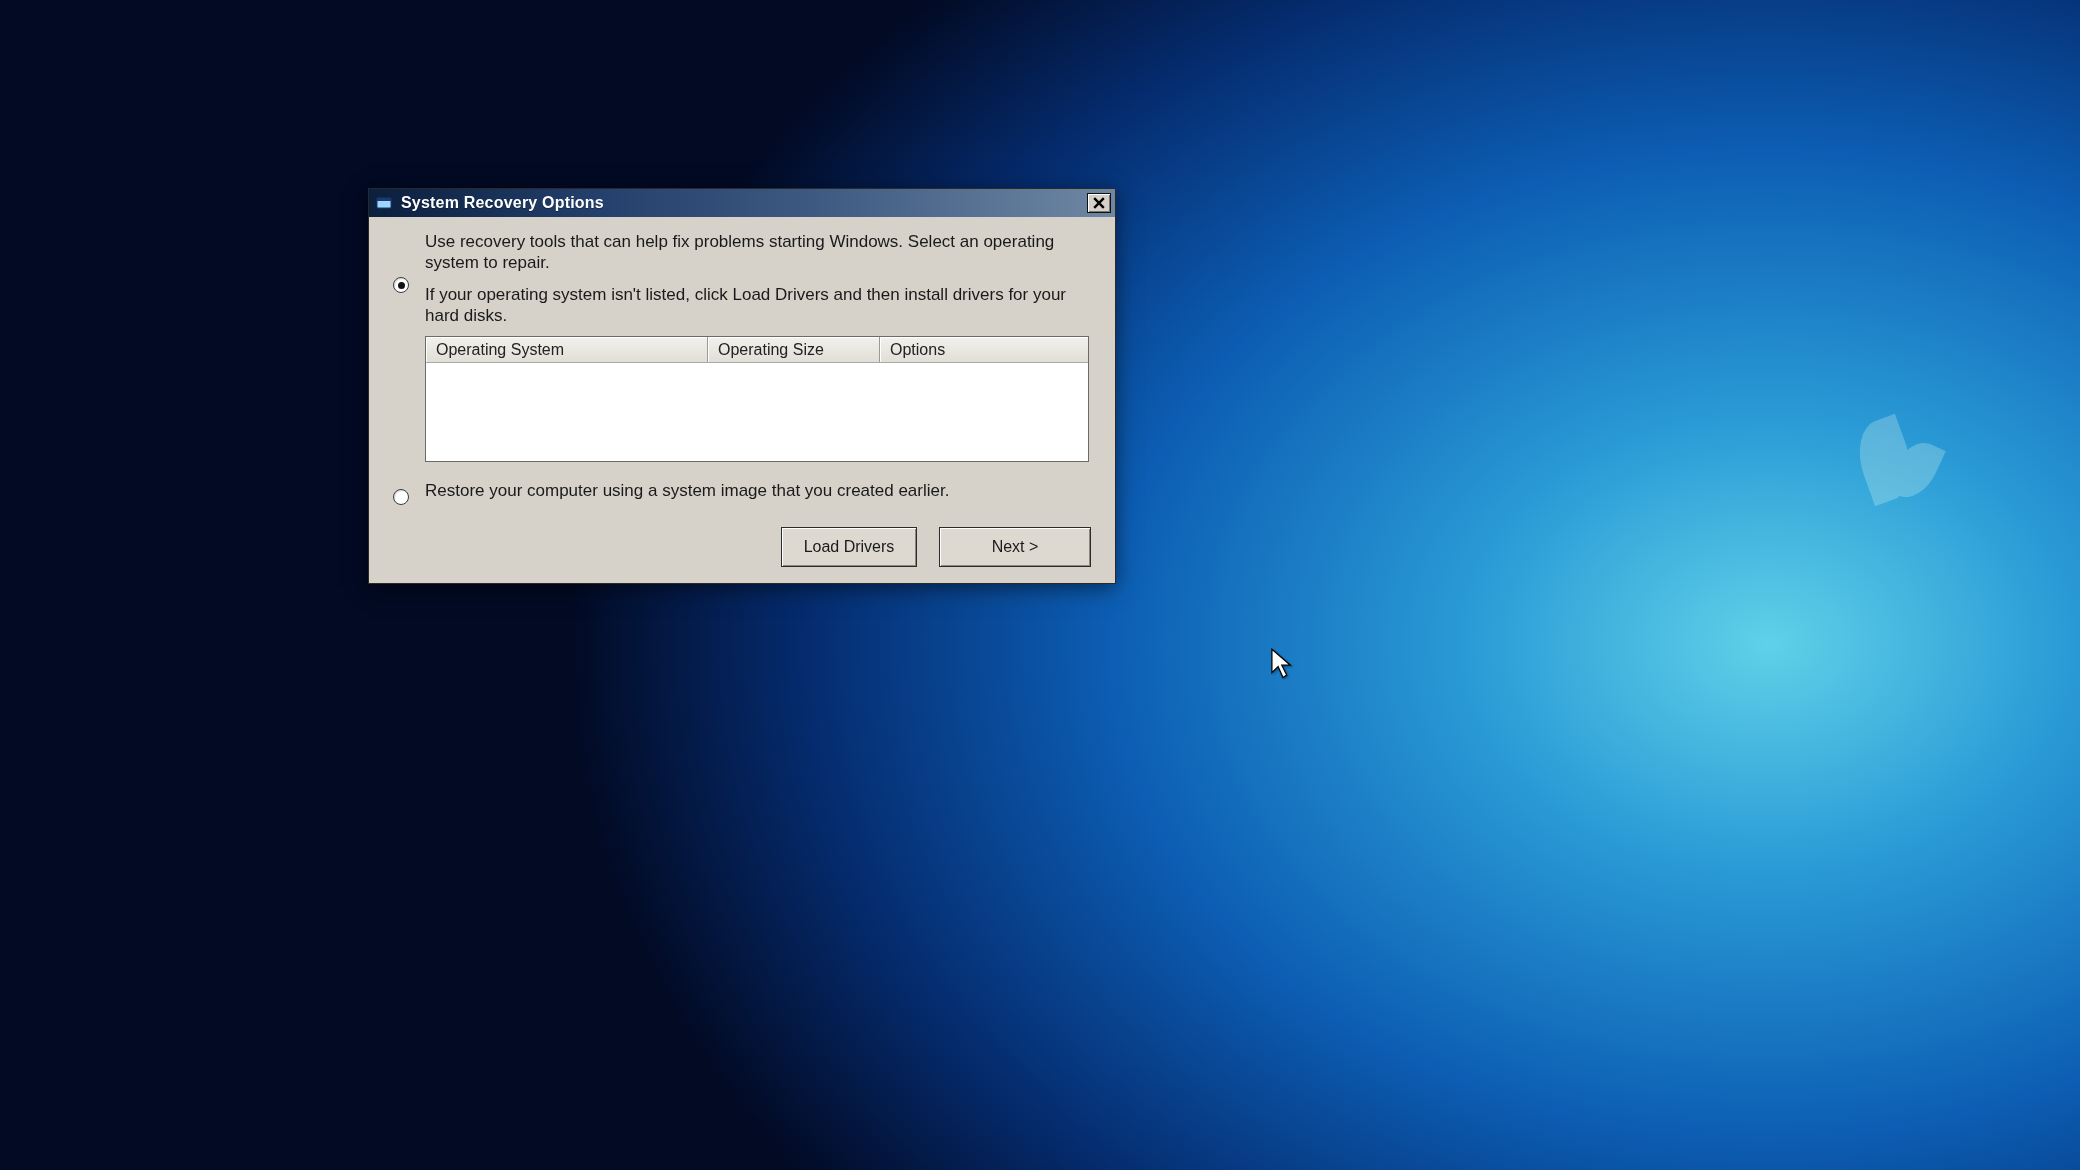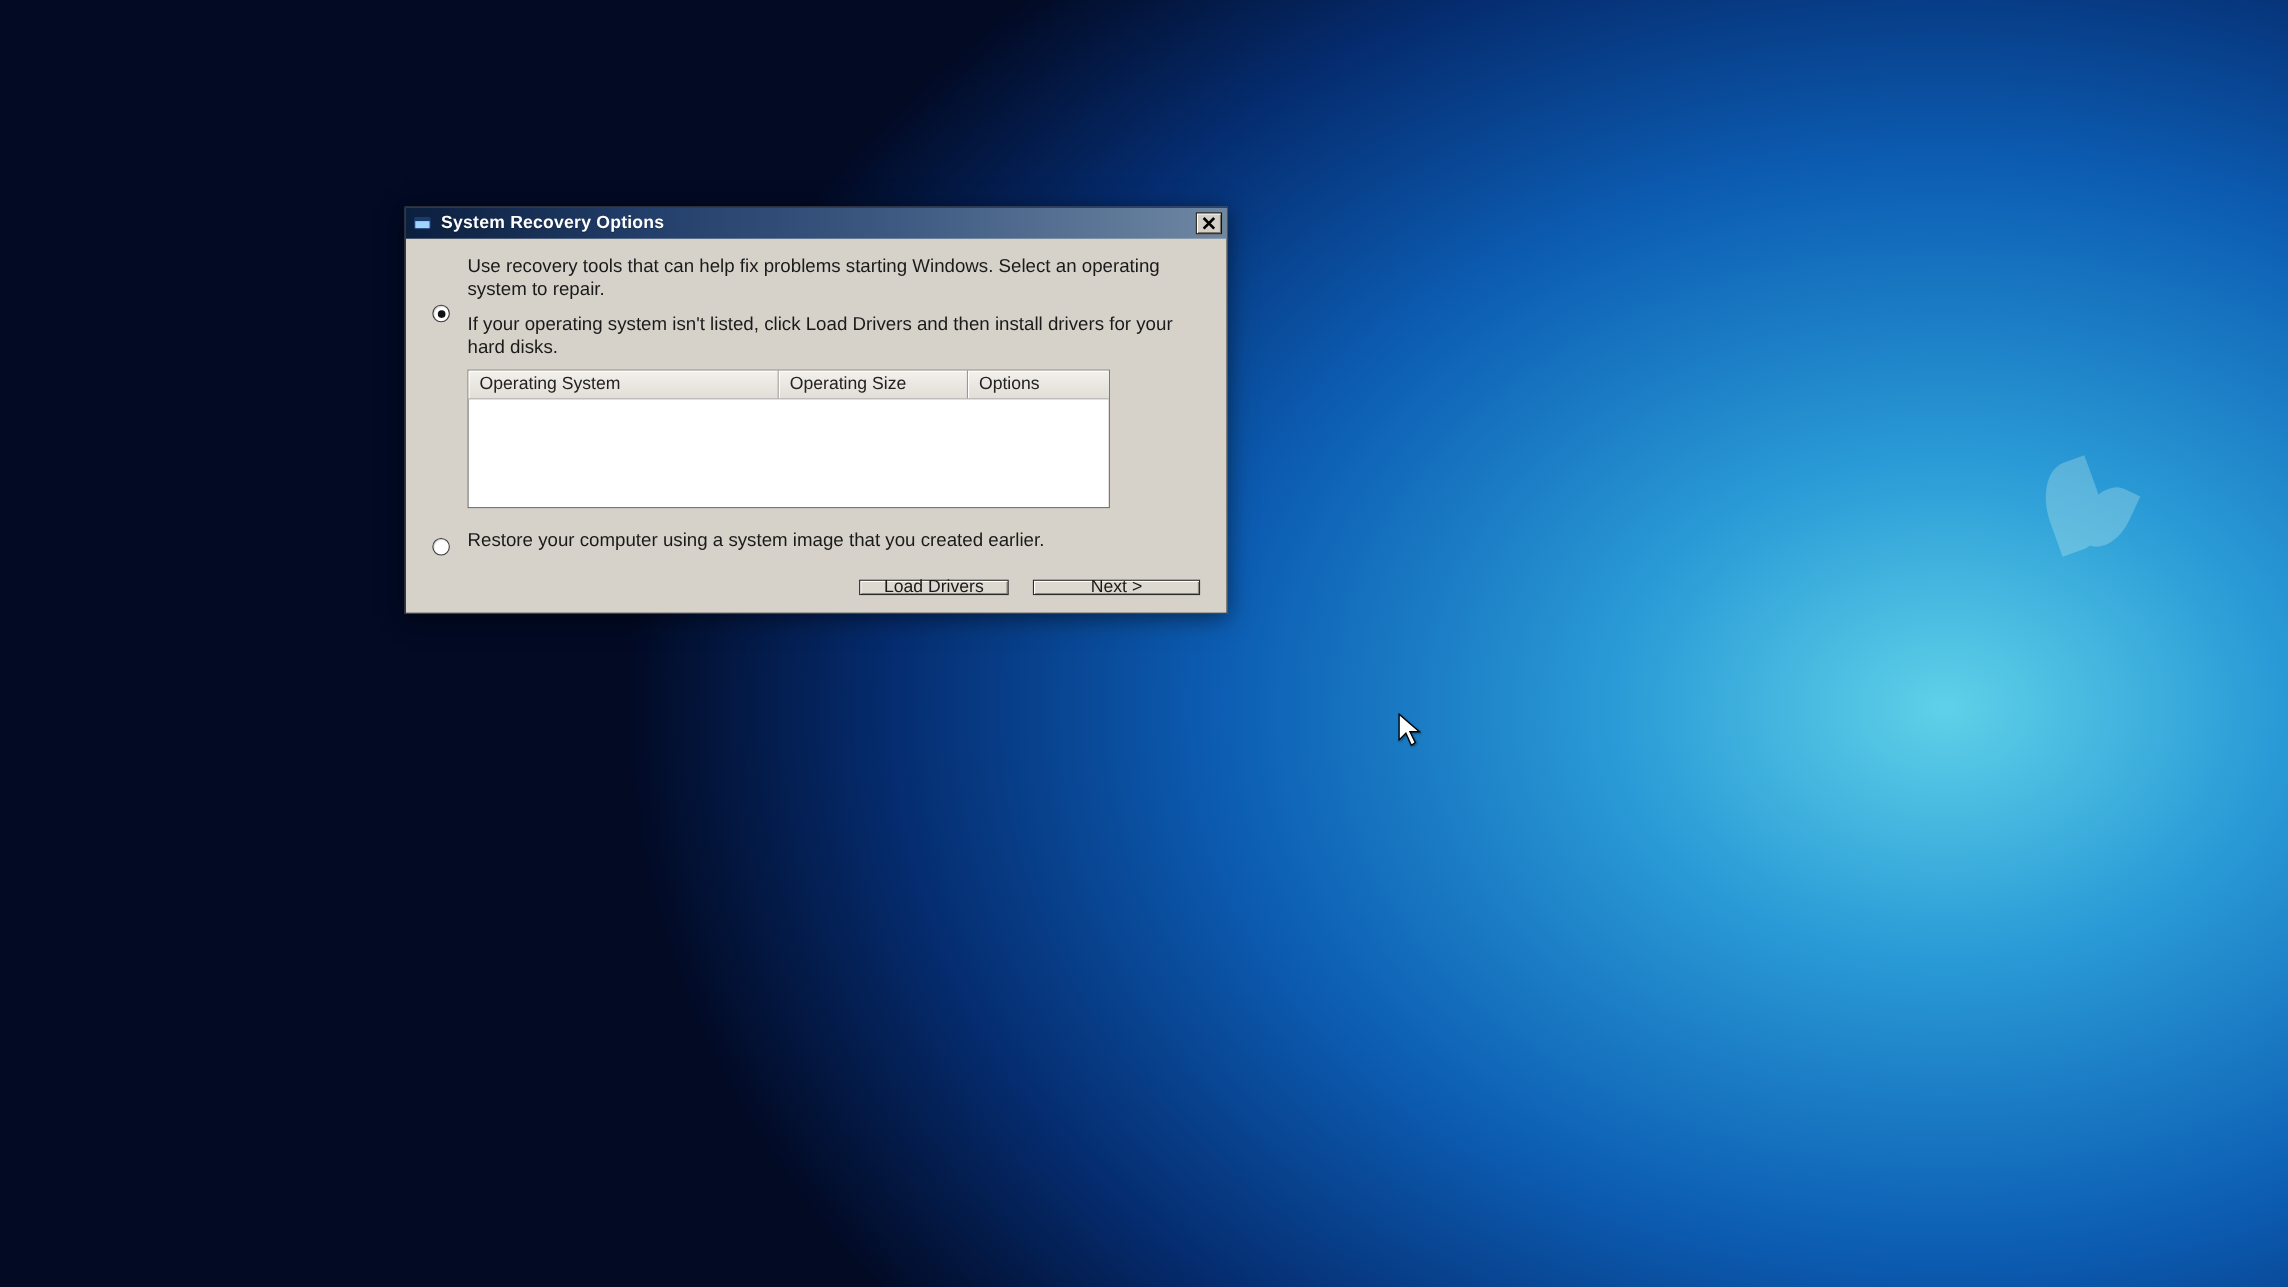--- a/index.html
+++ b/index.html
@@ -92,21 +92,21 @@
       content:""; width: 7px; height: 7px; border-radius:50%;
       background: #111;
     }
     .opt-text { flex: 1; }
     .opt-text p { margin-bottom: 10px; }
     .hint { margin-top: 6px; margin-bottom: 14px; }
 
     .listview {
       border: 1px solid #6b6b6b;
       background: #fff;
-      width: 584px; height: 126px;
+      width: 664px; height: 126px;
       margin-left: 38px;
     }
     .lv-header {
       display: flex;
       height: 26px;
       background: #e8e5df;
       border-bottom: 1px solid #aaa;
     }
     .lv-col {
       border-right: 1px solid #999;
@@ -120,21 +120,21 @@
     .lv-col:last-child { border-right: none; }
     .lv-body { height: calc(100% - 26px); }
 
     .opt2 { margin-top: 18px; }
 
     .btn-row {
       display: flex; justify-content: flex-end; gap: 22px;
       margin-top: 16px; margin-right: 6px;
     }
     .btn {
-      min-width: 136px; height: 14px;
+      min-width: 136px; height: 40px;
       padding: 0 14px;
       background: #ded9d0;
       border: 1px solid #2c2c2c;
       box-shadow: inset 1px 1px 0 #fff, inset -1px -1px 0 #8b887f;
       font-size: 16px;
       display:flex; align-items:center; justify-content:center;
       cursor: default;
     }
   </style>
 </head>

